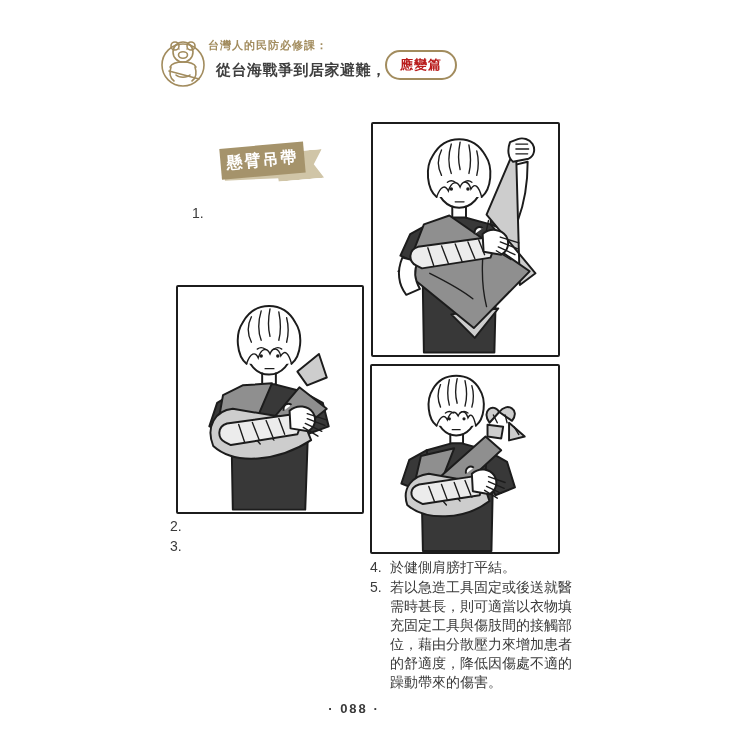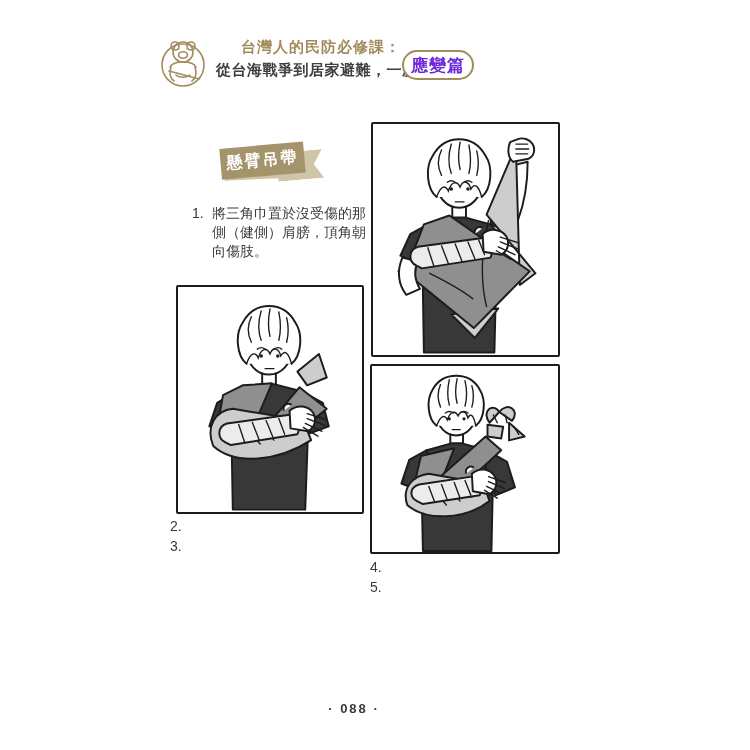--- a/index.html
+++ b/index.html
@@ -5,30 +5,30 @@
   html,body{margin:0;padding:0;background:#ffffff;}
   body{
     width:750px;height:750px;position:relative;overflow:hidden;
     font-family:"Liberation Sans","DejaVu Sans",sans-serif;
     color:#3c3c3c;
   }
   
   .hdr-logo{position:absolute;left:157px;top:35px;width:52px;height:56px;}
   .hdr-title1{
     position:absolute;left:208px;top:38px;
-    font-size:15px;font-weight:bold;color:#a28c5e;letter-spacing:1px;margin-left:33px;
+    font-size:11px;font-weight:bold;color:#a28c5e;letter-spacing:1px;
   }
   .hdr-title2{
     position:absolute;left:216px;top:61px;
     font-size:15px;font-weight:bold;color:#3f3f3f;letter-spacing:0.5px;
   }
   .hdr-badge{
-    position:absolute;left:402px;top:50px;width:68px;height:26px;
+    position:absolute;left:385px;top:50px;width:68px;height:26px;
     border:2px solid #a28c5e;border-radius:15px;
-    color:#6d28d9;font-size:17px;font-weight:bold;
+    color:#b91c1c;font-size:13px;font-weight:bold;
     display:flex;align-items:center;justify-content:center;letter-spacing:1px;
     background:#fff;
   }
   
   .banner{position:absolute;left:221px;top:142px;width:110px;height:48px;transform:rotate(-5deg);}
   .banner .tail{
     position:absolute;left:56px;top:11px;width:46px;height:29px;
     background:#d0c5a7;
     clip-path:polygon(0 0,100% 0,80% 50%,100% 100%,0 100%);
   }
@@ -99,23 +99,20 @@
 
 <div class="banner">
   <div class="tail"></div>
   <div class="under"></div>
   <div class="main">懸臂吊帶</div>
 </div>
 
 <div id="instr1" class="instr">
   <div class="item">
     <span class="num">1.</span>
-    <span class="txt">將三角巾置於沒受傷的那
-側（健側）肩膀，頂角朝
-向傷肢。</span>
   </div>
 </div>
 
 <div id="panel1" class="panel">
   <svg viewBox="0 0 189 235">
 
     <circle cx="65" cy="64" r="4.5" class="skin"></circle>
       <circle cx="111" cy="64" r="4.5" class="skin"></circle>
 
     <ellipse cx="88" cy="60" rx="23" ry="25" class="skin"></ellipse>
@@ -238,19 +235,26 @@
     <span class="num">2.</span>
   </div>
   <div class="item">
     <span class="num">3.</span>
   </div>
 </div>
 
 <div id="instr45" class="instr">
   <div class="item">
     <span class="num">4.</span>
+    <span class="txt">於健側肩膀打平結。</span>
   </div>
   <div class="item">
     <span class="num">5.</span>
+    <span class="txt">若以急造工具固定或後送就醫
+需時甚長，則可適當以衣物填
+充固定工具與傷肢間的接觸部
+位，藉由分散壓力來增加患者
+的舒適度，降低因傷處不適的
+躁動帶來的傷害。</span>
   </div>
 </div>
 
 <div class="footer">· 088 ·</div>
 
 </body></html>

